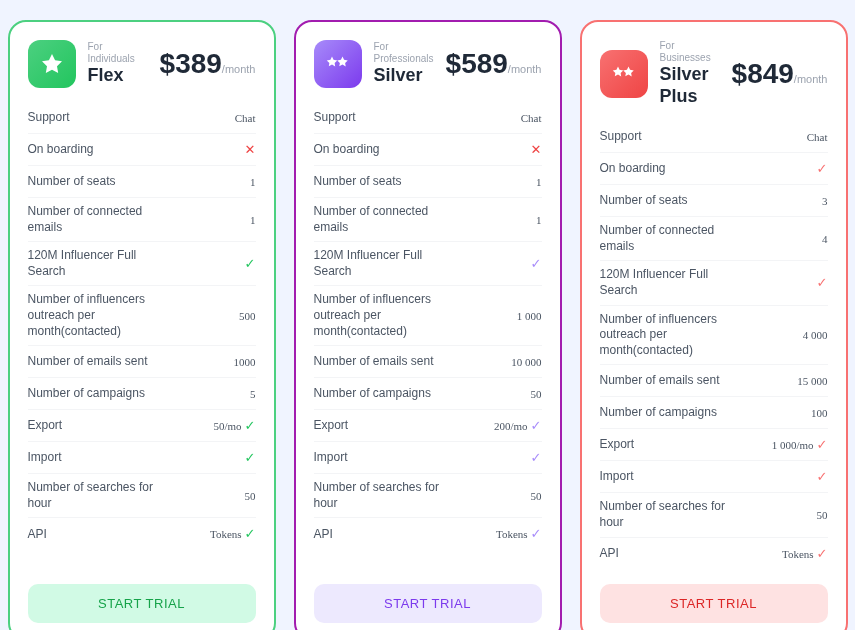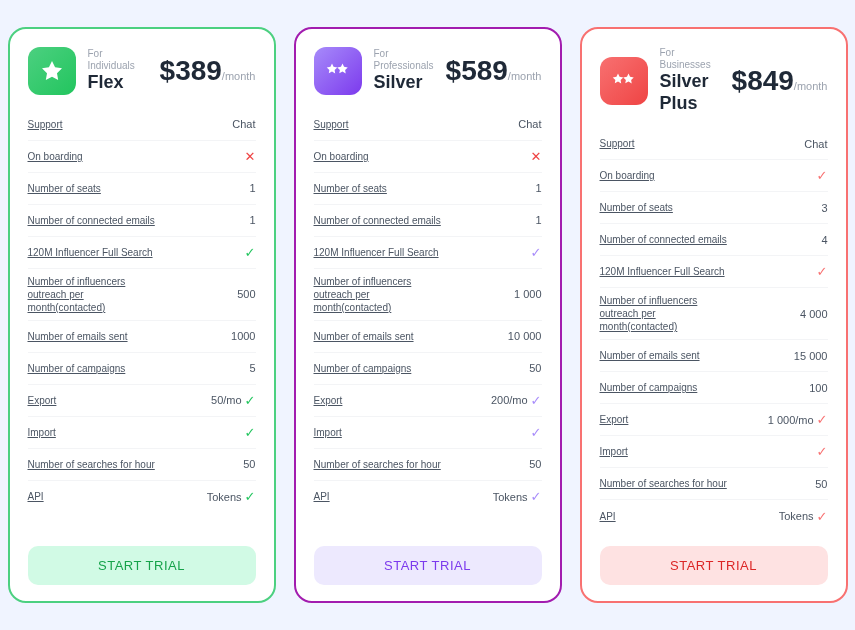--- a/index.html
+++ b/index.html
@@ -91,33 +91,33 @@
     .feature-row {
       display: flex;
       justify-content: space-between;
       align-items: center;
       padding: 6px 0;
       border-bottom: 1px solid #f3f4f6;
       min-height: 32px;
     }
     .feature-row:last-child { border-bottom: none; }
     .feature-label {
-      font-size: 10px;
+      font-size: 12px;
       color: #4b5563;
       line-height: 1.3;
       max-width: 58%;
-      text-decoration: underline;
     }
     .feature-value {
       font-size: 11px;
       color: #4b5563;
       text-align: right;
       display: flex;
       align-items: center;
       gap: 3px;
+      font-family: Liberation Serif, serif;
     }
     .check-green { color: #22c55e; font-size: 13px; }
     .check-purple { color: #a78bfa; font-size: 13px; }
     .check-pink { color: #f87171; font-size: 13px; }
     .cross { color: #ef4444; font-size: 13px; }
 
     .cta-button {
       margin-top: 14px;
       width: 100%;
       padding: 12px;

